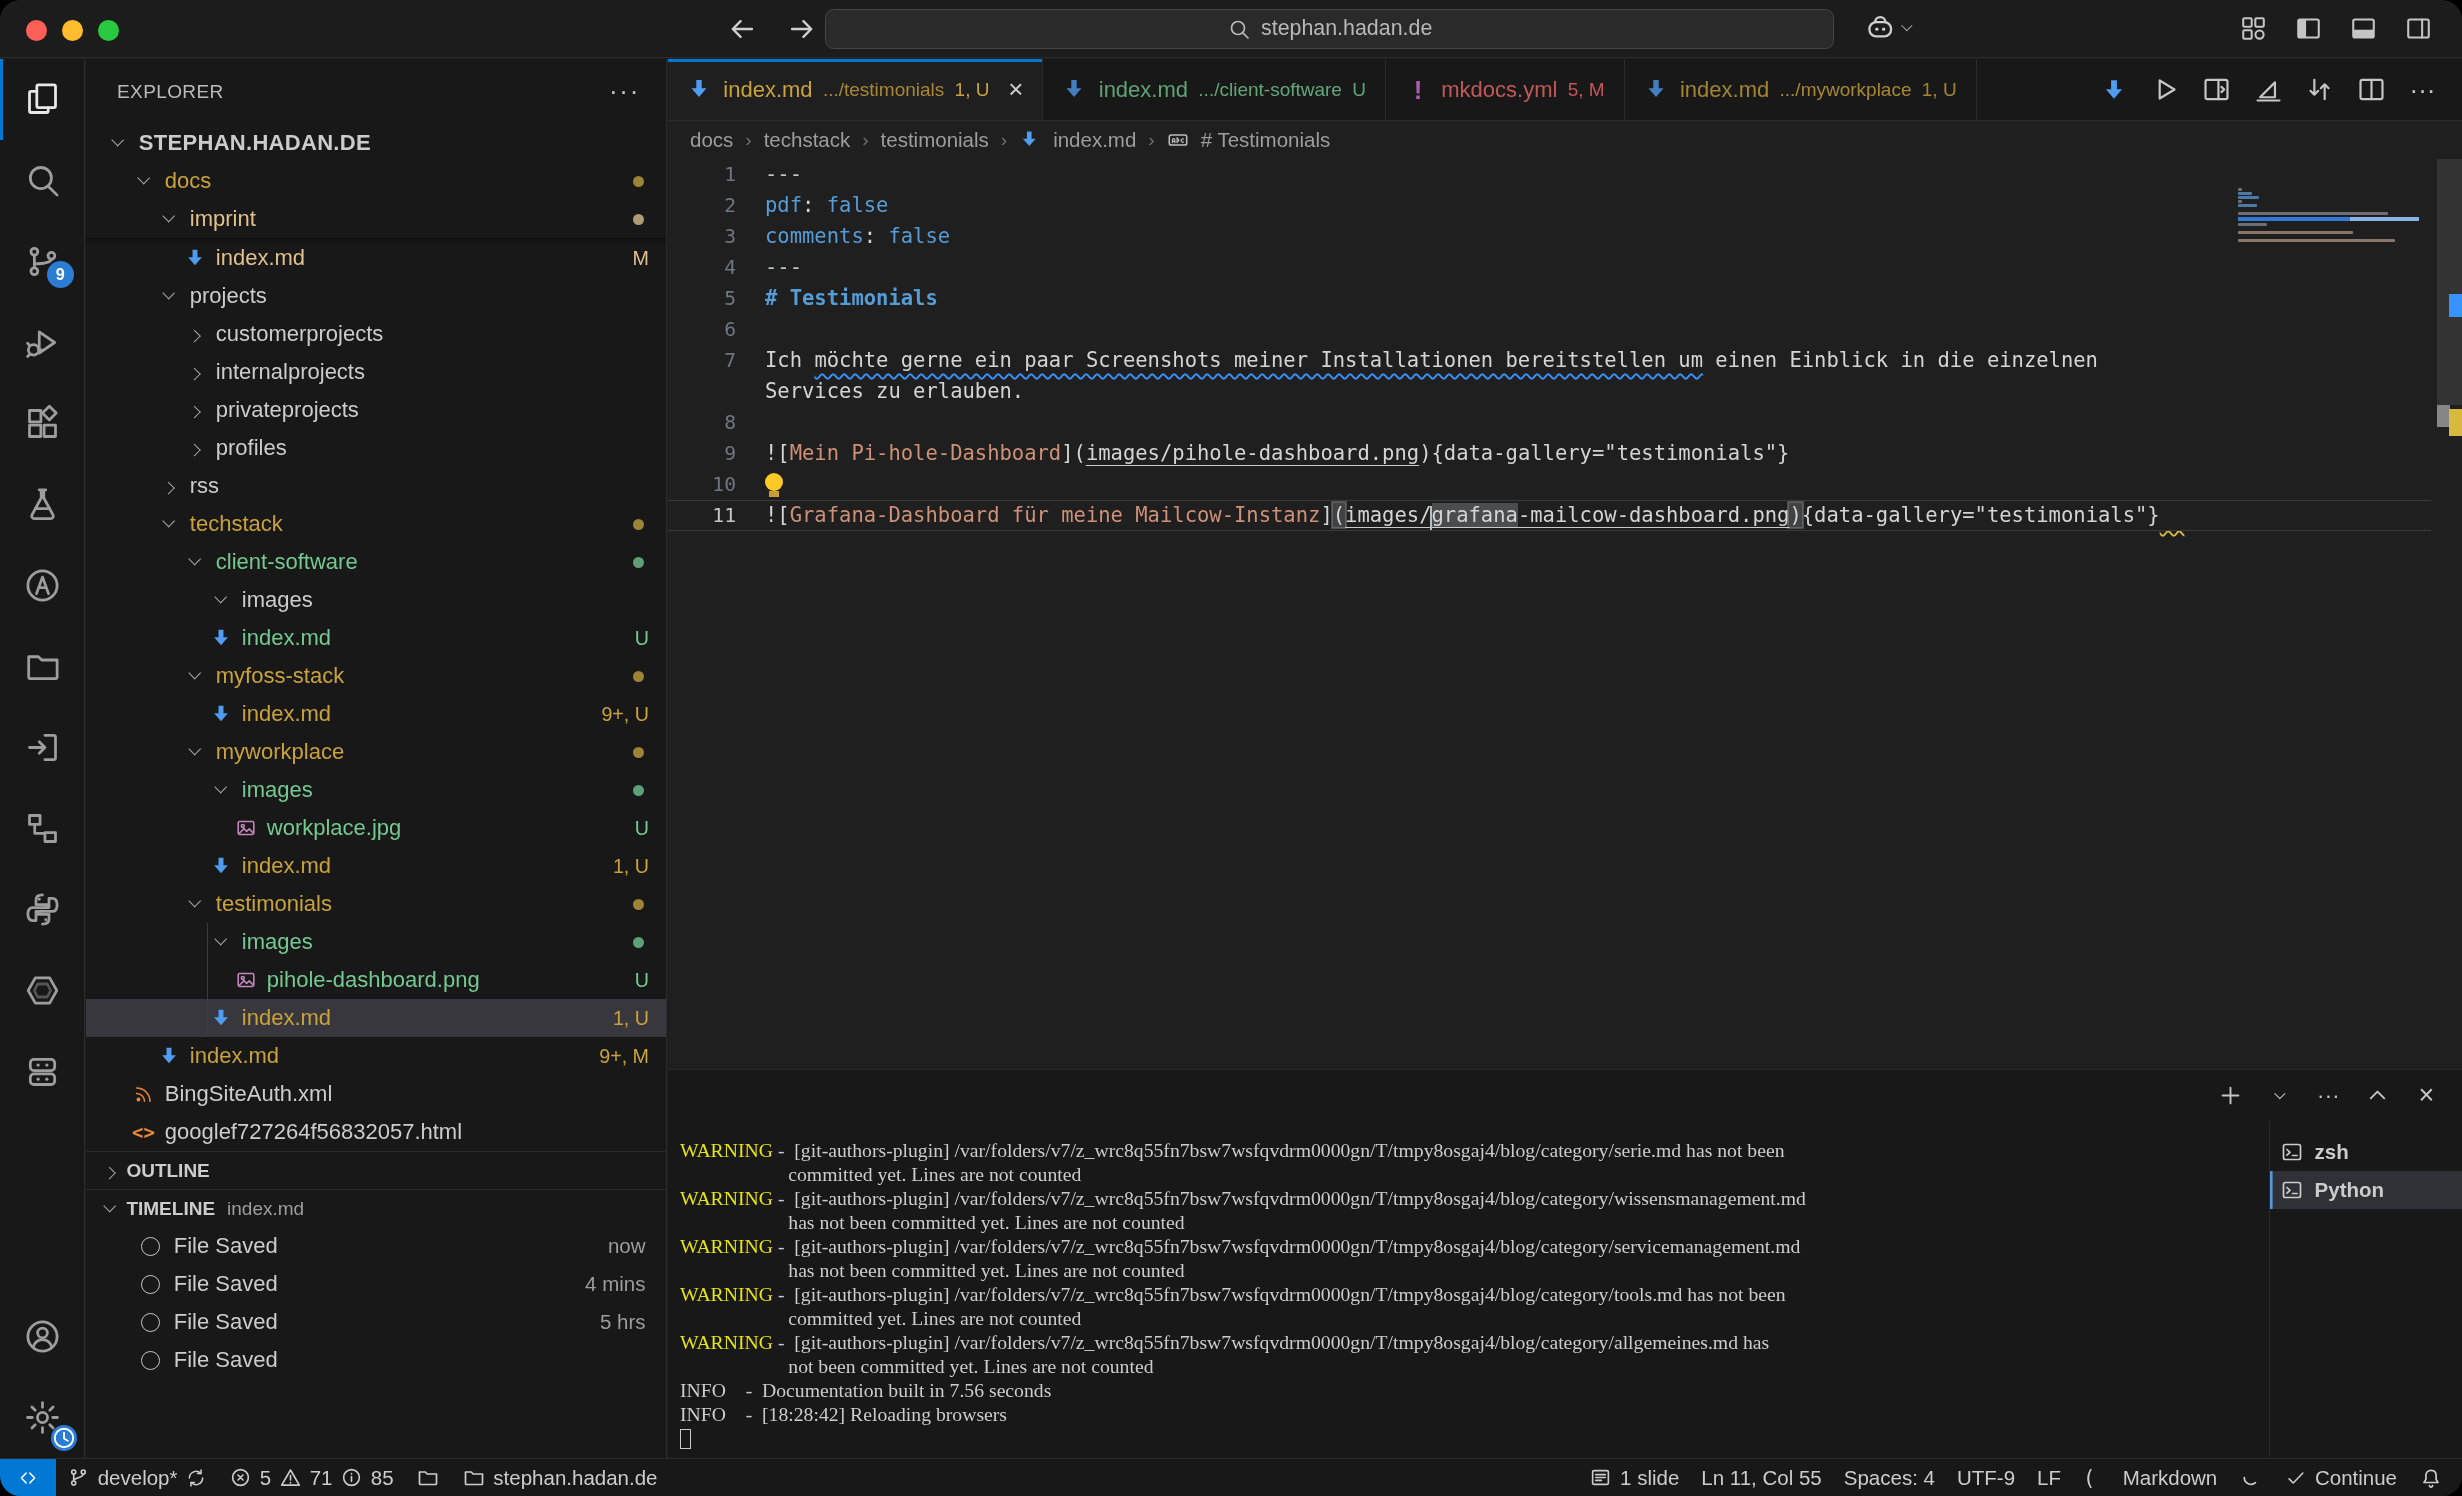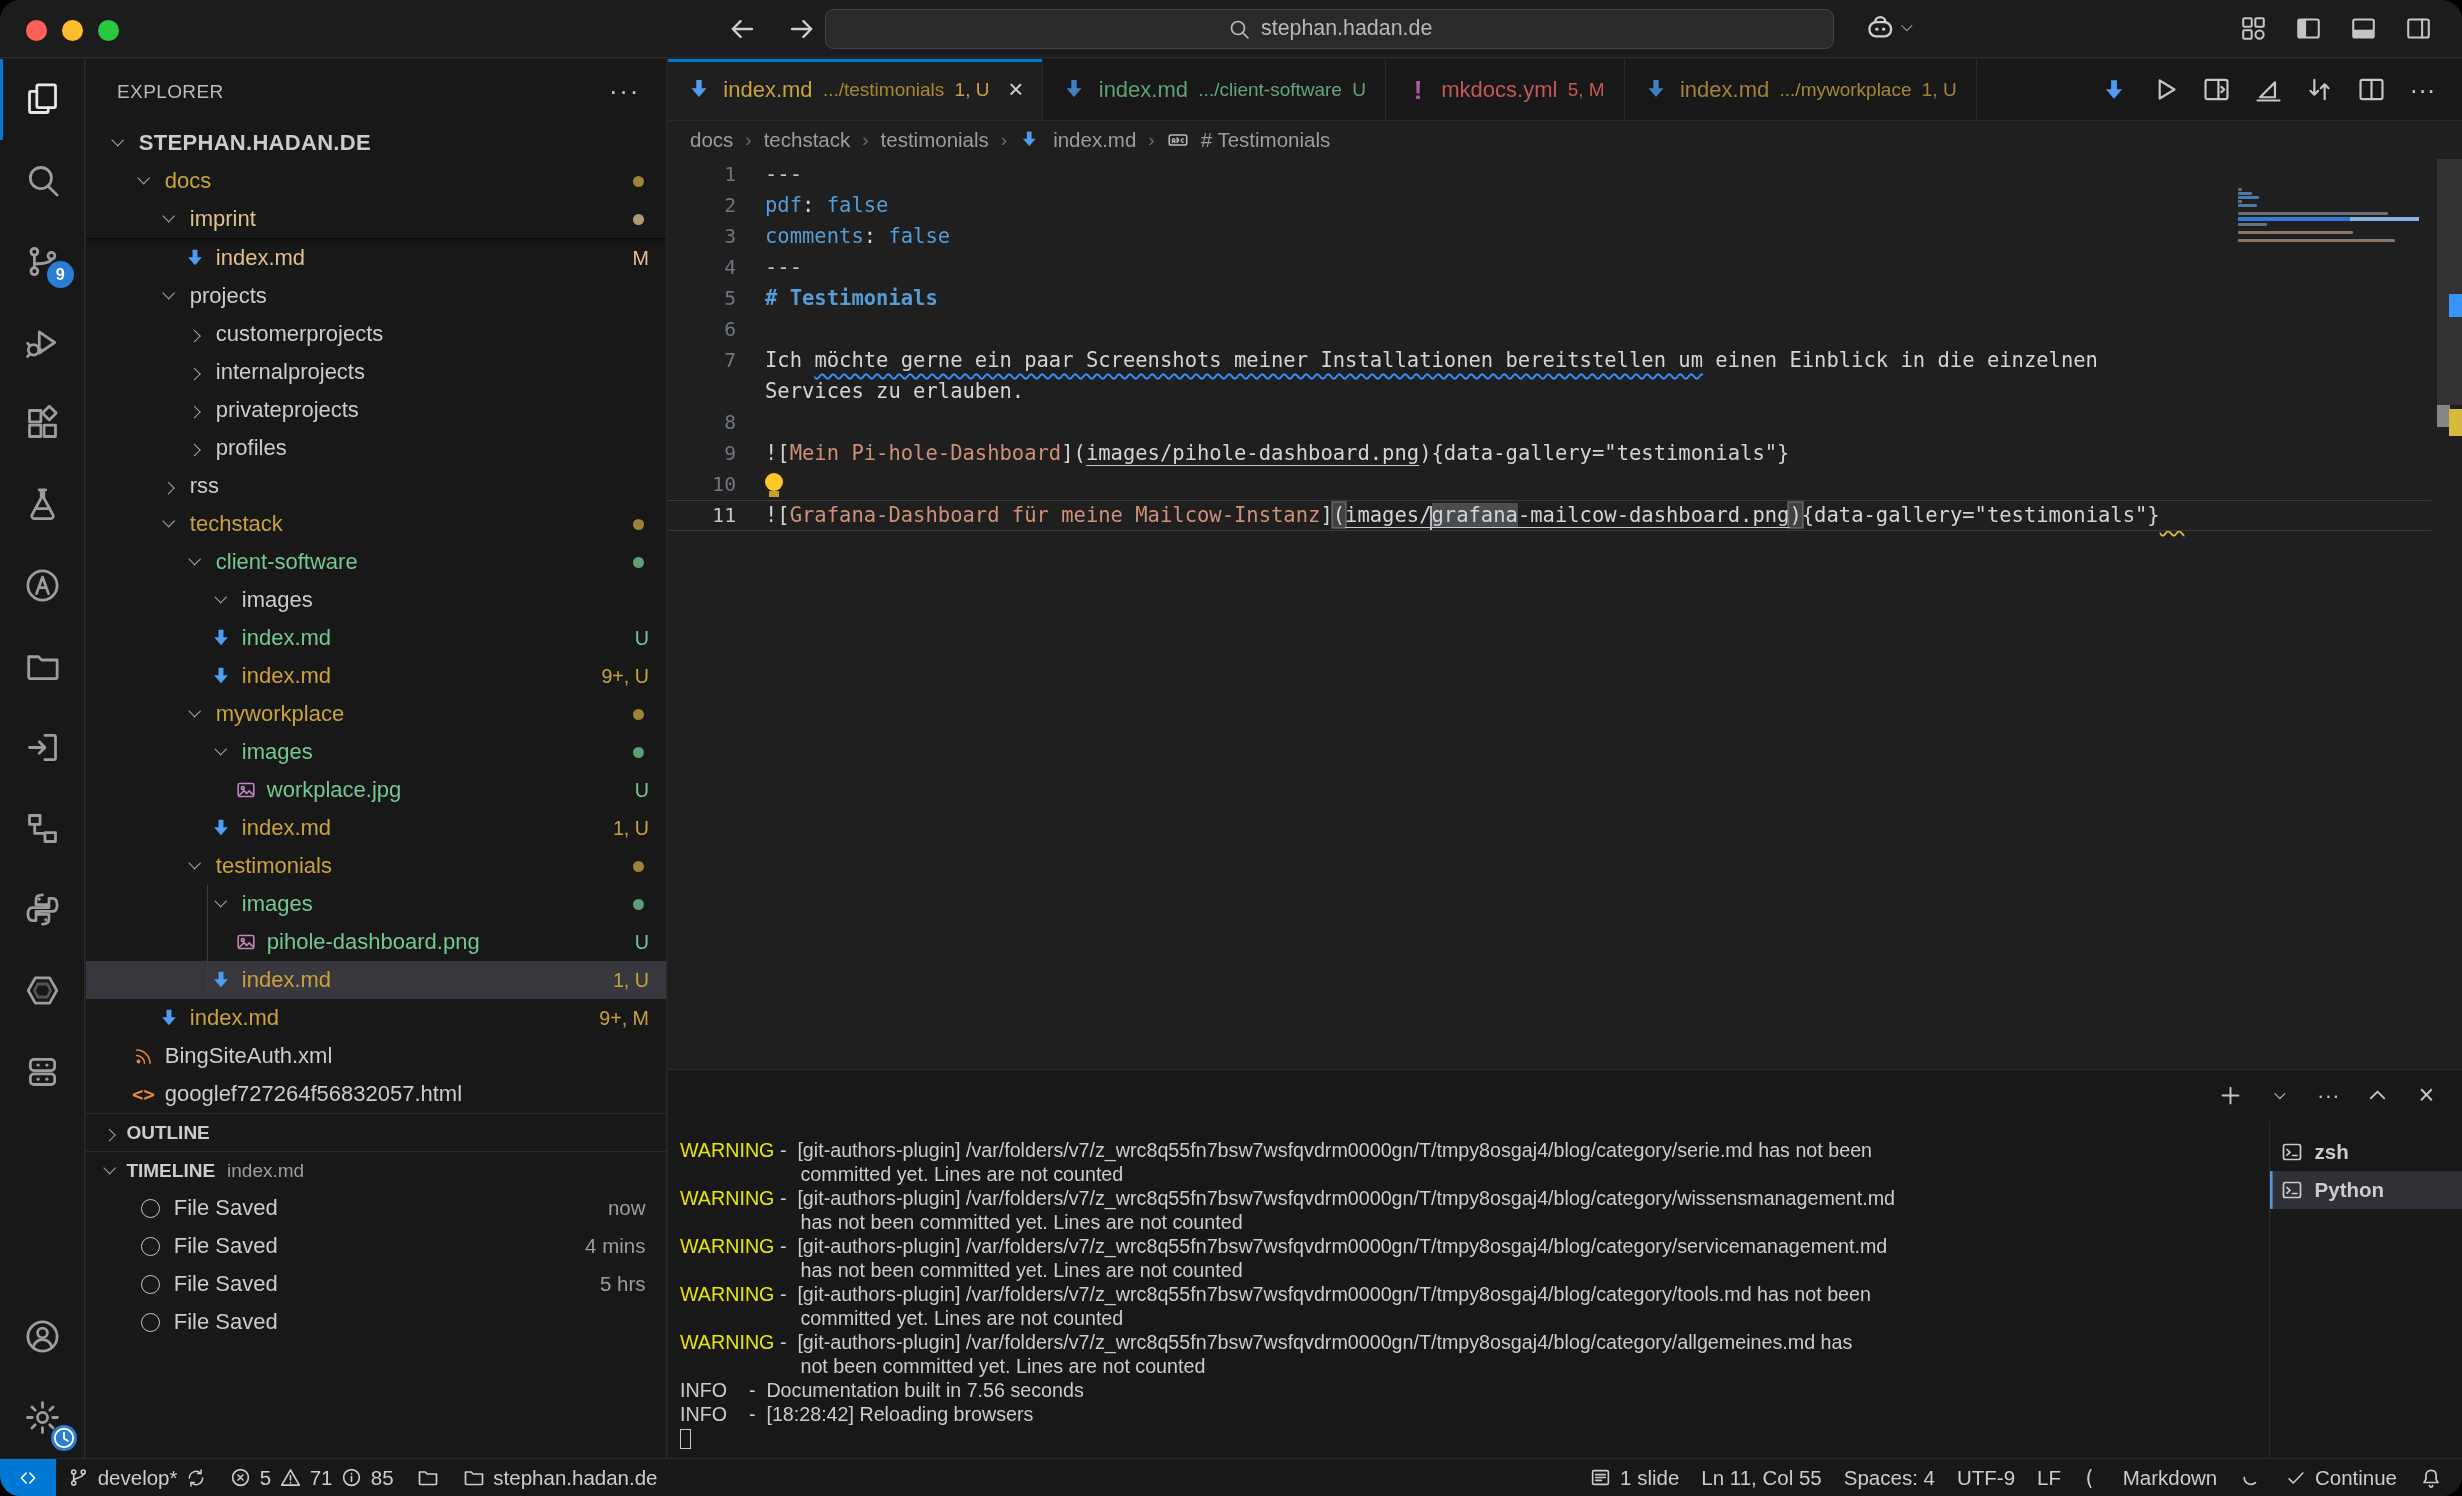--- a/index.html
+++ b/index.html
@@ -119,21 +119,21 @@
   .panel-tabs{height:51px;display:flex;align-items:center;gap:38px;padding-left:26px;font-size:19.7px;
     letter-spacing:0.3px;color:#9d9d9d;}
   .ptab{height:100%;display:flex;align-items:center;gap:10.3px;position:relative;flex:none;}
   .ptab.active{color:#e7e7e7;}
   .ptab.active::after{content:'';position:absolute;left:0;right:0;bottom:5.1px;height:2.6px;background:#0078d4;}
   .pbadge{background:#2b7cd3;color:#fff;border-radius:854px;min-width:34px;height:27px;padding:0 6.8px;font-size:16.2px;
     display:flex;align-items:center;justify-content:center;font-weight:bold;}
   .panel-actions{margin-left:auto;display:flex;align-items:center;gap:22px;padding-right:22px;color:#c5c5c5;}
   .panel-actions .pa{width:27px;height:27px;display:flex;align-items:center;justify-content:center;}
   .panel-actions svg{width:26px;height:26px;}
-  .term{position:absolute;top:68px;left:12px;right:202px;bottom:0;font-family:Liberation Sans, sans-serif;
+  .term{position:absolute;top:68px;left:12px;right:202px;bottom:0;font-family:Liberation Serif, serif;
     font-size:19.7px;line-height:24px;color:#cccccc;white-space:pre;overflow:hidden;}
   .lvl-warn{color:#e5e510;}
   .tcont{padding-left:11ch;}
   .tcursor{display:inline-block;width:11px;height:20.5px;border:1.7px solid #c9c9c9;vertical-align:text-bottom;}
   .term-list{position:absolute;top:51px;right:0;width:193px;bottom:0;border-left:0.9px solid #2b2b2b;padding-top:12px;font-weight:bold;}
   .tl-item{height:38px;display:flex;align-items:center;gap:10.3px;padding:0 10.3px;font-size:20.5px;color:#cccccc;position:relative;}
   .tl-item svg{width:24px;height:24px;flex:none;}
   .tl-item.selected{background:#2f3136;box-shadow:inset 2.6px 0 0 #5596d6;}
 
   
@@ -445,20 +445,27 @@
           <span class="lbl">images</span>
         </div>
         <div class="trow c-untracked" style="padding-left: 120px;">
           <span class="slot">
             <svg viewBox="0 0 24 24" style="width:22px;height:22px">
               <path d="M9.3 3h5.4v8.3H19.5L12 20 4.5 11.3h4.8z" fill="#4f9cf0"></path>
             </svg>
           </span>
           <span class="lbl">index.md</span>
           <span class="badge">U</span>
+        </div>
+        <div class="trow c-warn" style="padding-left: 94px;">
+          <span class="slot">
+            <span class="chev down"></span>
+          </span>
+          <span class="lbl">myfoss-stack</span>
+          <span class="dot d-warn"></span>
         </div>
         <div class="trow c-warn" style="padding-left: 120px;">
           <span class="slot">
             <svg viewBox="0 0 24 24" style="width:22px;height:22px">
               <path d="M9.3 3h5.4v8.3H19.5L12 20 4.5 11.3h4.8z" fill="#4f9cf0"></path>
             </svg>
           </span>
           <span class="lbl">index.md</span>
           <span class="badge">9+, U</span>
         </div>

